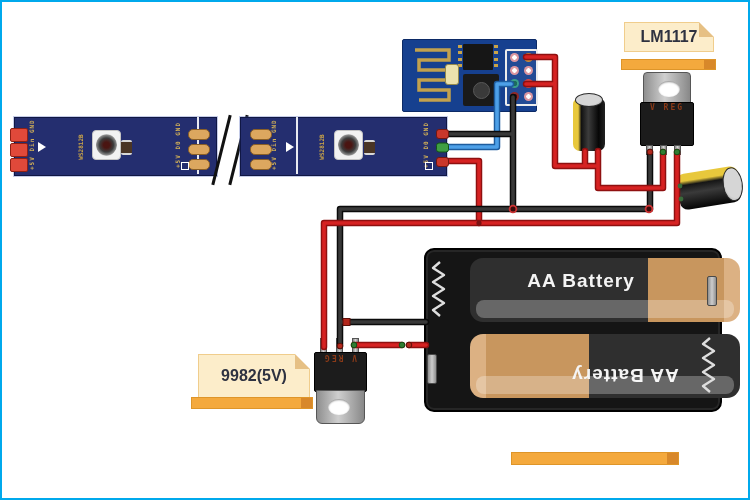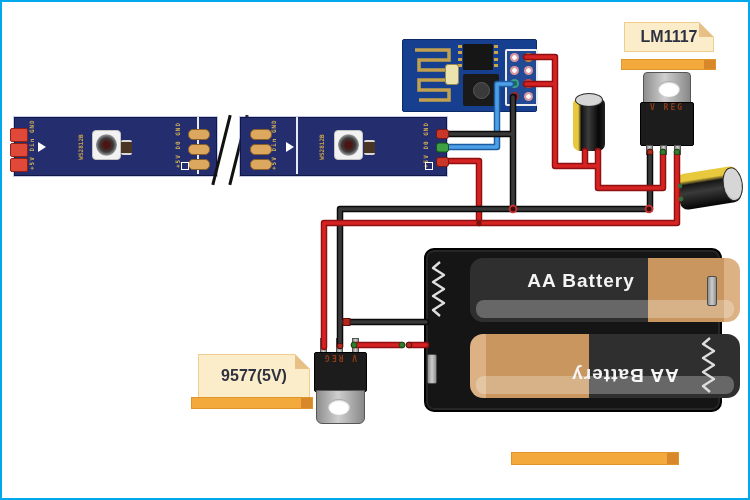--- a/index.html
+++ b/index.html
@@ -236,20 +236,20 @@
       <rect x="434.5" y="155.5" width="12" height="9" rx="2.5" fill="#c9372b" stroke="#741710"></rect>
     </g>
   </svg>
 
   <div class="note" style="left:622px;top:20px;width:90px;height:30px;">
     <span>LM1117</span>
   </div>
   <div class="notebar" style="left:619px;top:57px;width:95px;height:11px;"></div>
 
   <div class="note" style="left:196px;top:352px;width:112px;height:44px;">
-    <span>9577(5V)</span>
+    <span>9982(5V)</span>
   </div>
   <div class="notebar" style="left:189px;top:395px;width:122px;height:12px;"></div>
 
   <div class="notebar" style="left:509px;top:450px;width:168px;height:13px;"></div>
 
 
 </div>
 
 </body></html>

